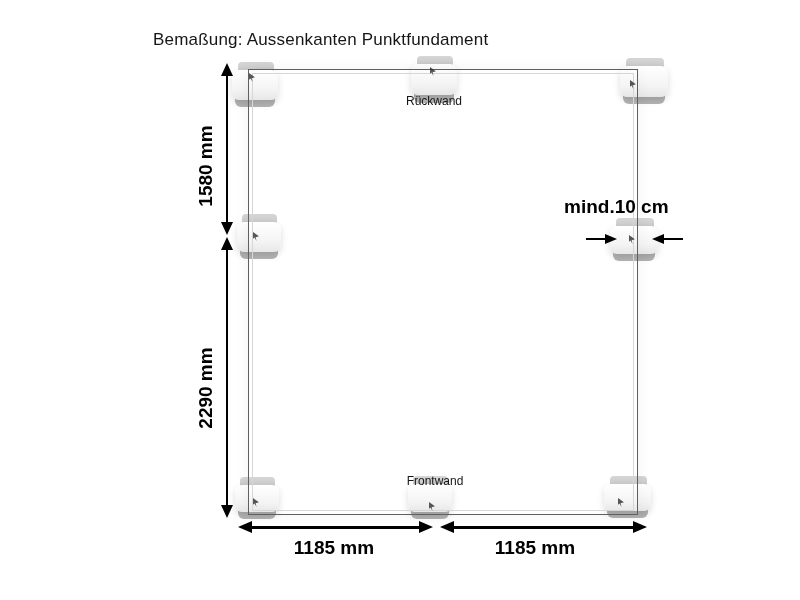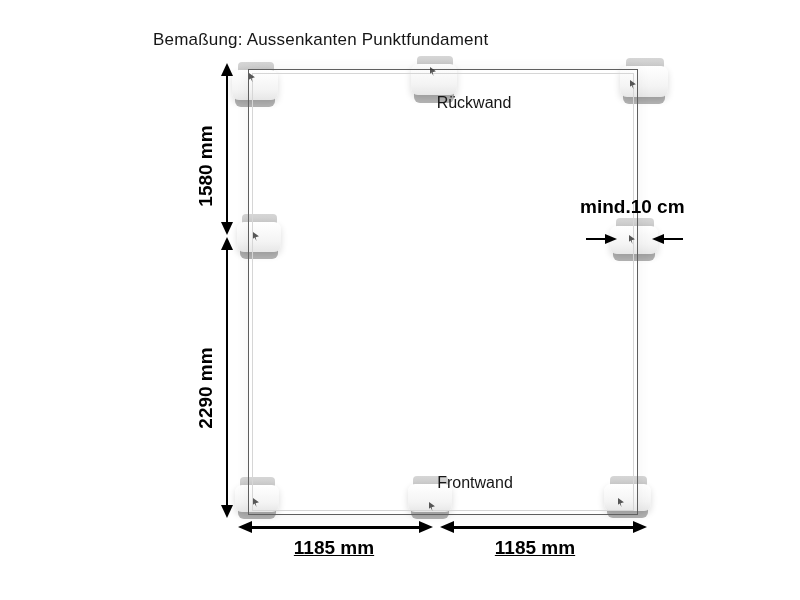--- a/index.html
+++ b/index.html
@@ -80,26 +80,25 @@
   .sdim.to-left  .line{left:11px;right:0;}
   .sarr{position:absolute;width:0;height:0;top:0;}
   .sarr.right{right:0;border-top:5px solid transparent;border-bottom:5px solid transparent;border-left:12px solid var(--dim);}
   .sarr.left{left:0;border-top:5px solid transparent;border-bottom:5px solid transparent;border-right:12px solid var(--dim);}
   
   .dim-label{
     position:absolute;z-index:6;white-space:nowrap;
     font-size:19px;font-weight:700;color:var(--dim);
   }
   .dim-label.rot{transform:translate(-50%,-50%) rotate(-90deg);}
-  .dim-label.hcenter{transform:translateX(-50%);text-decoration:underline;}
+  .dim-label.hcenter{transform:translateX(-50%);}
   .wall-label{
     position:absolute;z-index:6;white-space:nowrap;
-    font-size:16px;font-weight:400;color:var(--text);
+    font-size:12px;font-weight:400;color:var(--text);
     transform:translateX(-50%);
-    margin-left:40px;
   }
 </style>
 </head>
 <body>
 
 <div class="canvas">
 
   <div class="title">Bemaßung: Aussenkanten Punktfundament</div>
 
   <div class="block" style="left:232px;top:62px;width:46px;height:45px">
@@ -177,21 +176,21 @@
   </div>
   <div class="dim-label hcenter" style="left:334px;top:537px">1185 mm</div>
 
   <div class="hdim" style="left:440px;top:521px;width:207px">
     <div class="arr left"></div>
     <div class="line"></div>
     <div class="arr right"></div>
   </div>
   <div class="dim-label hcenter" style="left:535px;top:537px">1185 mm</div>
 
-  <div class="dim-label" style="left:580px;top:196px">mind.10 cm</div>
+  <div class="dim-label" style="left:564px;top:196px">mind.10 cm</div>
   <div class="sdim to-right" style="left:586px;top:234px">
     <div class="line"></div>
     <div class="sarr right"></div>
   </div>
   <div class="sdim to-left" style="left:652px;top:234px">
     <div class="sarr left"></div>
     <div class="line"></div>
   </div>
 
   <div class="wall-label" style="left:434px;top:94px">Rückwand</div>

